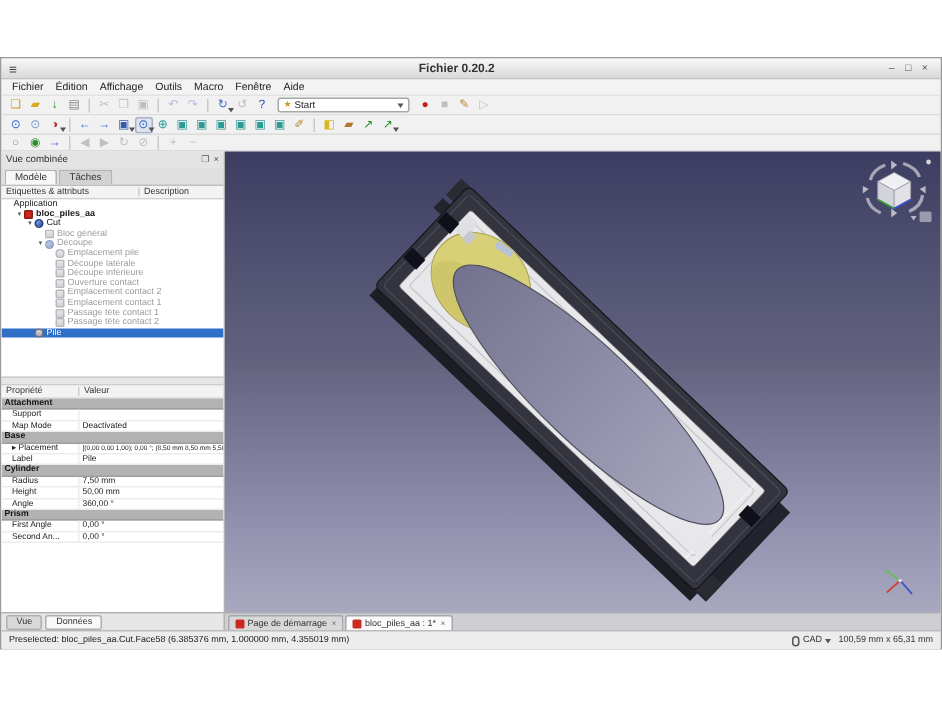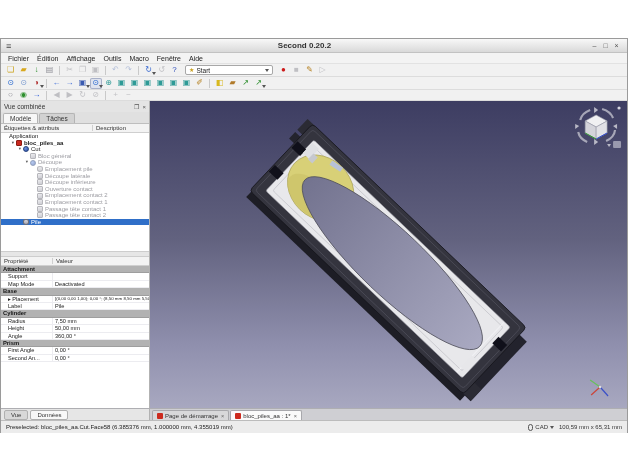--- a/index.html
+++ b/index.html
@@ -91,21 +91,21 @@
   .mouse-ic{width:5px;height:7px;border:1px solid #555;border-radius:2.5px;margin-right:2px}
   .sb-dd{width:0;height:0;border-left:2.5px solid transparent;border-right:2.5px solid transparent;border-top:3px solid #555;margin:0 5px 0 2px}
 </style>
 </head>
 <body>
 
 <div class="window">
 
   <div class="titlebar">
     <span class="t-menu">≡</span>
-    <span class="t-title">Second 0.20.2</span>
+    <span class="t-title">Fichier 0.20.2</span>
     <span class="t-ctrl">–</span>
     <span class="t-ctrl">□</span>
     <span class="t-ctrl">×</span>
   </div>
 
   <div class="menubar">
       <span class="menu-item">Fichier</span>
       <span class="menu-item">Édition</span>
       <span class="menu-item">Affichage</span>
       <span class="menu-item">Outils</span>

